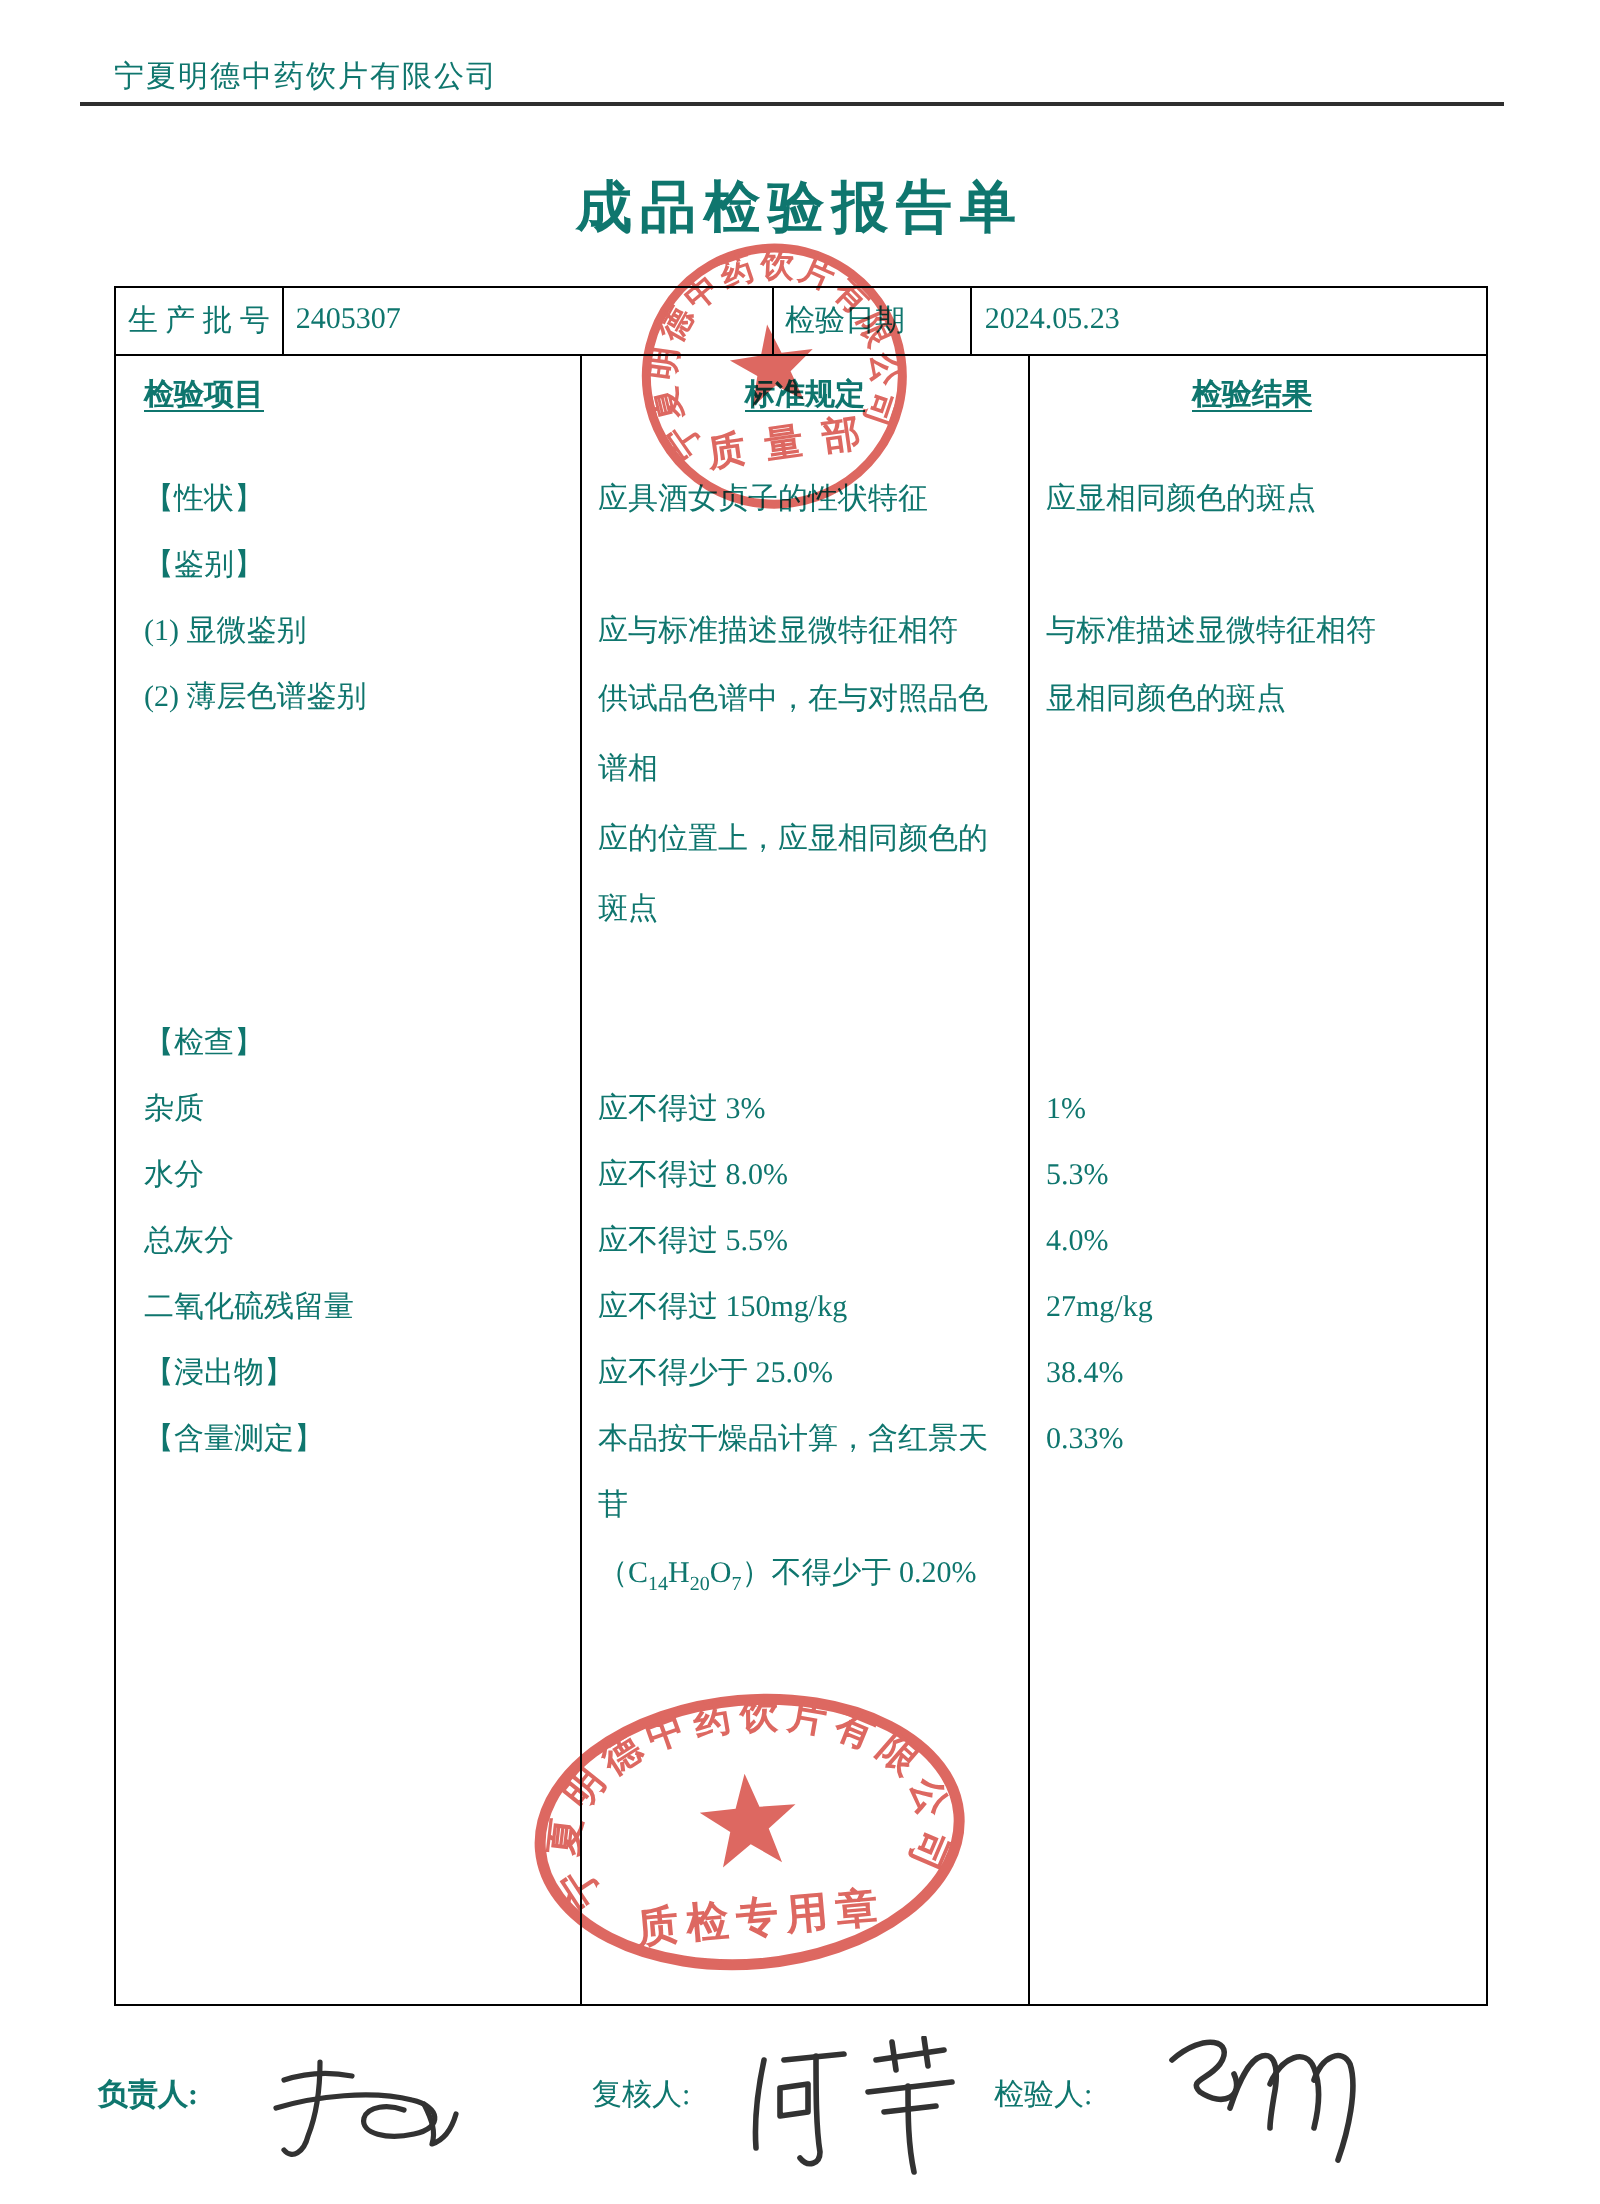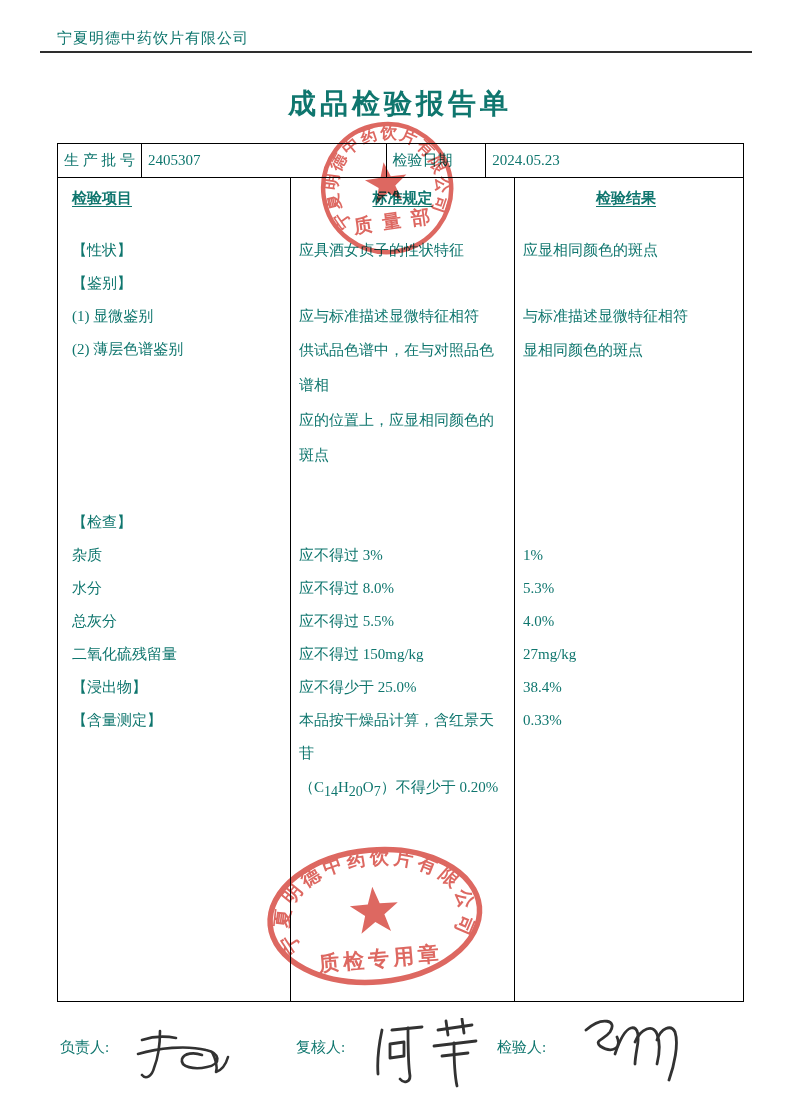--- a/index.html
+++ b/index.html
@@ -26,21 +26,21 @@
   .insp { display:grid; grid-template-columns:227px 224px 1fr; }
   .insp > div { font-size:15px; line-height:33px; padding:0 8px; white-space:pre-line; }
   .insp .c1, .insp .c2 { border-right:1px solid #000; }
   .ih { height:40px; display:flex; align-items:center;font-weight:bold; }
   .ih.ctr { justify-content:center; }
   .ih span { text-decoration:underline; text-underline-offset:3px; }
   .pt16 { padding-top:16px !important; }
   .pt33 { padding-top:33px !important; }
   .lh35 { line-height:35px !important; }
   .filler { height:192px; }
-  sub.fm { font-size:14px;text-align:center; }
+  sub.fm { font-size:10px;text-align:center; }
   
   .stamp { position:absolute; z-index:5; opacity:.82; mix-blend-mode:multiply; pointer-events:none; }
   .stamp-top { left:306px; top:112px; transform:rotate(-8deg); }
   .stamp-bottom { left:252px; top:836px; transform:rotate(-5deg); }
   
   .sig-label { position:absolute; font-size:15px; z-index:2; }
   .sig { position:absolute; z-index:3; }
 </style>
 </head>
 <body>
@@ -150,21 +150,21 @@
     <defs>
         <path id="arcBottom" d="M 45.1,102 A 86 52 0 1 1 200.9,102" fill="none"></path>
       </defs>
     <text font-size="19" fill="#d6463e" letter-spacing="4" font-weight="bold">
       <textPath href="#arcBottom" startOffset="50%" text-anchor="middle">宁夏明德中药饮片有限公司</textPath>
     </text>
     <polygon transform="translate(123,76) scale(1.15)" fill="#d6463e" points="0,-22 5.2,-7.1 20.9,-6.8 8.4,2.7 12.9,17.8 0,8.8 -12.9,17.8 -8.4,2.7 -20.9,-6.8 -5.2,-7.1"></polygon>
     <text x="125" y="130" font-size="21" fill="#d6463e" letter-spacing="4" font-weight="bold" text-anchor="middle">质检专用章</text>
   </svg>
 
-  <span class="sig-label" style="left:60px; top:1038px;">负责人:</span>
+  <span class="sig-label" style="left:49px; top:1038px;font-weight:bold;">负责人:</span>
   <svg class="sig" style="left:112px; top:1024px;" width="150" height="65" viewBox="0 0 150 65">
     <g fill="none" stroke="#1c1c1c" stroke-width="2.6" stroke-linecap="round" stroke-linejoin="round" opacity=".9">
       <path d="M30,16 C42,12 54,12 64,14"></path>
       <path d="M48,7 C48,20 46,34 42,44 C40,52 34,56 30,51"></path>
       <path d="M26,30 C46,24 74,21 94,26 C108,29 110,40 95,43 C82,46 68,43 70,35 C72,29 82,28 90,31"></path>
       <path d="M100,28 C104,36 106,42 104,48 C110,46 114,40 116,33"></path>
     </g>
   </svg>
 
   <span class="sig-label" style="left:296px; top:1038px;">复核人:</span>

